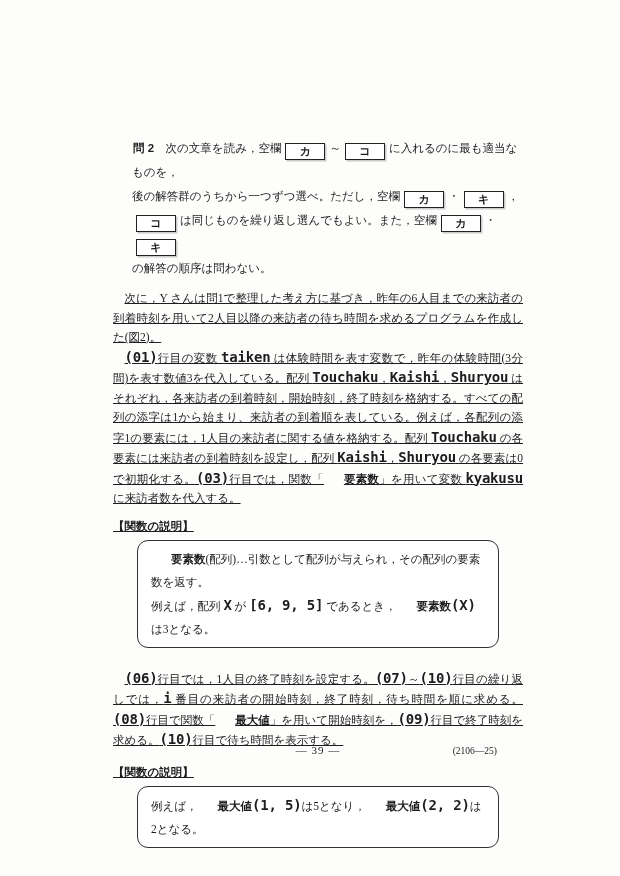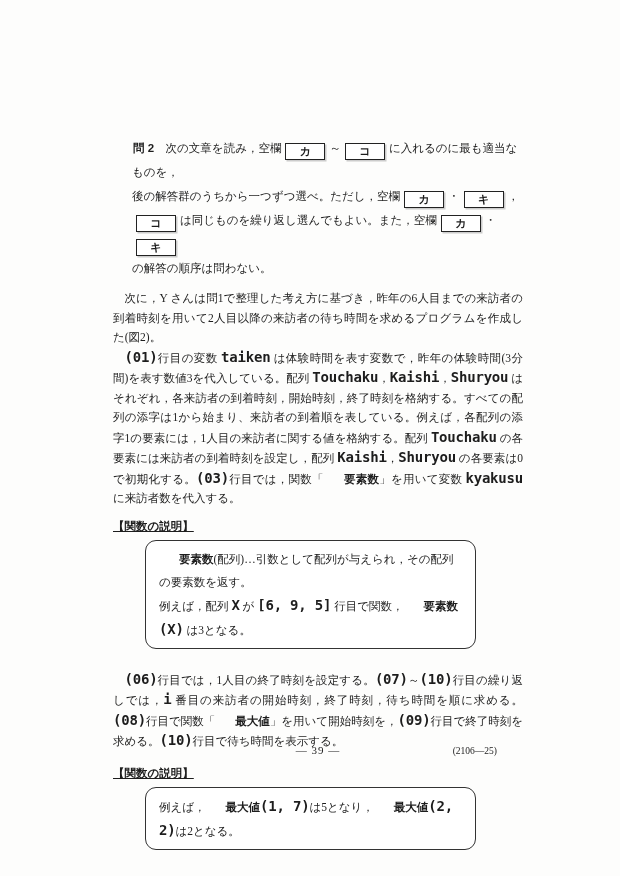--- a/index.html
+++ b/index.html
@@ -27,31 +27,31 @@
   .text { }
   .blank-box {
     display:inline-block; width:38px; height:15px; line-height:15px;
     border:1.6px solid #222; background:#fff;
     text-align:center; vertical-align:-3px; margin:0 4px;
     font-family:"Liberation Sans","DejaVu Sans",sans-serif;
     font-weight:bold; font-size:11px; text-indent:0;
     box-shadow:1.5px 1.5px 0 rgba(60,60,60,0.25);
   }
   .para {
-    margin:0; line-height:19.5px; text-indent:1em; text-align:justify;
+    margin:0; line-height:19.5px; text-indent:1em; text-align:justify;text-decoration:underline;
   }
   .p3 { margin-top:21px; }
   .func-heading {
     margin:10px 0 6px 0;
     font-family:"Liberation Sans","DejaVu Sans",sans-serif;
     font-weight:bold; font-size:11.5px;text-decoration:underline;
   }
   .h2 { margin-top:14px; }
   .func-box {
-    box-sizing:border-box; margin-left:32px; width:331px;
+    box-sizing:border-box; margin-left:24px; width:362px;
     border:1.5px solid #333; border-radius:11px;
     padding:7px 12px 6px 13px; background:#fff;
     line-height:23px; font-size:11.5px;
   }
   .func-box .line { display:block; text-align:left; }
   .footer {
     position:absolute; top:744px; left:113px; width:410px;
     font-size:11px;
   }
   .page-num { text-align:center; letter-spacing:1px; }
@@ -66,29 +66,29 @@
     <div class="q-header"><span class="bold">問 2</span><span class="text">　次の文章を読み，空欄</span><span class="blank-box">カ</span><span class="text">～</span><span class="blank-box">コ</span><span class="text">に入れるのに最も適当なものを，</span><br><span class="text">後の解答群のうちから一つずつ選べ。ただし，空欄</span><span class="blank-box">カ</span><span class="text">・</span><span class="blank-box">キ</span><span class="text">，</span><br><span class="blank-box">コ</span><span class="text">は同じものを繰り返し選んでもよい。また，空欄</span><span class="blank-box">カ</span><span class="text">・</span><span class="blank-box">キ</span><br><span class="text">の解答の順序は問わない。</span></div>
 
     <p class="para"><span class="text">次に，Y さんは問1で整理した考え方に基づき，昨年の6人目までの来訪者の到着時刻を用いて2人目以降の来訪者の待ち時間を求めるプログラムを作成した(図2)。</span></p>
 
     <p class="para"><span class="code">(01)</span><span class="text">行目の変数 </span><span class="code">taiken</span><span class="text"> は体験時間を表す変数で，昨年の体験時間(3分間)を表す数値3を代入している。配列 </span><span class="code">Touchaku</span><span class="text">，</span><span class="code">Kaishi</span><span class="text">，</span><span class="code">Shuryou</span><span class="text"> はそれぞれ，各来訪者の到着時刻，開始時刻，終了時刻を格納する。すべての配列の添字は1から始まり、来訪者の到着順を表している。例えば，各配列の添字1の要素には，1人目の来訪者に関する値を格納する。配列 </span><span class="code">Touchaku</span><span class="text"> の各要素には来訪者の到着時刻を設定し，配列 </span><span class="code">Kaishi</span><span class="text">，</span><span class="code">Shuryou</span><span class="text"> の各要素は0で初期化する。</span><span class="code">(03)</span><span class="text">行目では，関数「</span><span class="bold">要素数</span><span class="text">」を用いて変数 </span><span class="code">kyakusu</span><span class="text"> に来訪者数を代入する。</span></p>
 
     <div class="func-heading">【関数の説明】</div>
 
     <div class="func-box">
       <span class="line"><span class="bold">要素数</span><span class="text">(配列)…引数として配列が与えられ，その配列の要素数を返す。</span></span>
-      <span class="line"><span class="text">例えば，配列 </span><span class="code">X</span><span class="text"> が </span><span class="code">[6, 9, 5]</span><span class="text"> 行目で関数，</span><span class="bold">要素数</span><span class="code">(X)</span><span class="text"> は3となる。</span></span>
+      <span class="line"><span class="text">例えば，配列 </span><span class="code">X</span><span class="text"> が </span><span class="code">[6, 9, 5]</span><span class="text"> であるとき，</span><span class="bold">要素数</span><span class="code">(X)</span><span class="text"> は3となる。</span></span>
     </div>
 
     <p class="para p3"><span class="code">(06)</span><span class="text">行目では，1人目の終了時刻を設定する。</span><span class="code">(07)</span><span class="text">～</span><span class="code">(10)</span><span class="text">行目の繰り返しでは，</span><span class="code">i</span><span class="text"> 番目の来訪者の開始時刻，終了時刻，待ち時間を順に求める。</span><span class="code">(08)</span><span class="text">行目で関数「</span><span class="bold">最大値</span><span class="text">」を用いて開始時刻を，</span><span class="code">(09)</span><span class="text">行目で終了時刻を求める。</span><span class="code">(10)</span><span class="text">行目で待ち時間を表示する。</span></p>
 
     <div class="func-heading h2">【関数の説明】</div>
 
     <div class="func-box">
-      <span class="line"><span class="text">例えば，</span><span class="bold">最大値</span><span class="code">(1, 7)</span><span class="text">は5となり，</span><span class="bold">最大値</span><span class="code">(2, 2)</span><span class="text">は2となる。</span></span>
+      <span class="line"><span class="text">例えば，</span><span class="bold">最大値</span><span class="code">(1, 5)</span><span class="text">は5となり，</span><span class="bold">最大値</span><span class="code">(2, 2)</span><span class="text">は2となる。</span></span>
     </div>
 
   </div>
 
   <div class="footer">
     <div class="page-num">— 39 —</div>
     <div class="doc-code">(2106—25)</div>
   </div>
 </div>
 

